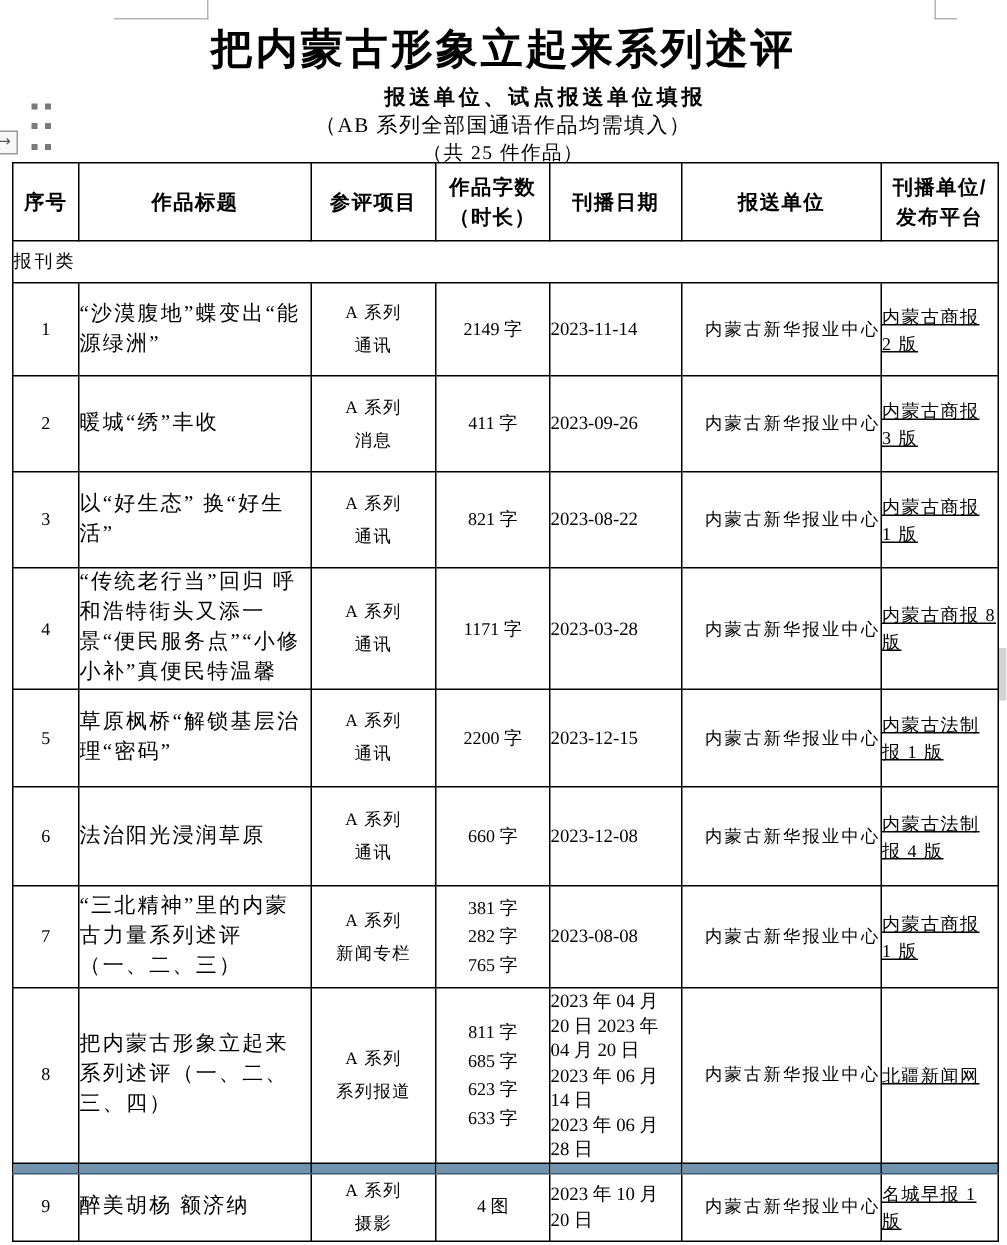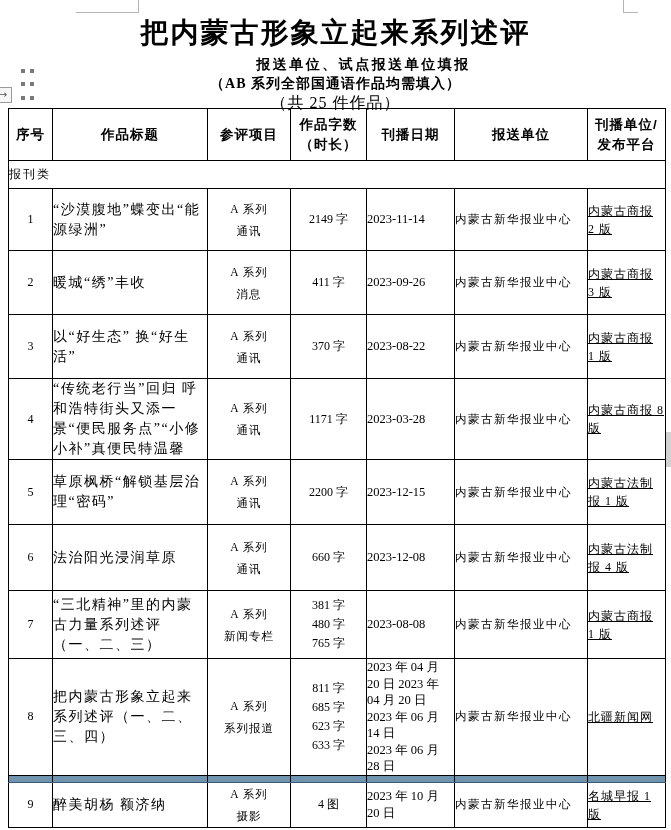--- a/index.html
+++ b/index.html
@@ -44,25 +44,25 @@
     position: absolute; top: 14px; left: 0; width: 100%;
     text-align: center; font-size: 28px; font-weight: bold; letter-spacing: 2px;
     white-space: nowrap;
   }
   .doc-sub1 {
     position: absolute; top: 56px; left: 0; width: 100%;
     text-align: center; font-size: 14px; font-weight: bold; letter-spacing: 2.5px; margin-left: 28px;
   }
   .doc-sub2 {
     position: absolute; top: 75px; left: 0; width: 100%;
-    text-align: center; font-size: 14px; font-weight: bold; letter-spacing: 1px;
+    text-align: center; font-size: 14px; font-weight: normal; letter-spacing: 1px;
   }
   .doc-sub3 {
     position: absolute; top: 93px; left: 0; width: 100%;
-    text-align: center; font-size: 16px; letter-spacing: 1px;
+    text-align: center; font-size: 13px; letter-spacing: 1px;
   }
 
   
   table.works {
     position: absolute; left: 8px; top: 108px; width: 657px;
     border-collapse: collapse; table-layout: fixed;
   }
   table.works td, table.works th {
     border: 1.5px solid #000;
     vertical-align: middle;
@@ -86,21 +86,21 @@
   .h-r7 { height: 68px; }
   .h-r8 { height: 115px; }
   .h-r9 { height: 37px; }
 
   td.c-section { text-align: left; padding-left: 6px; font-size: 12px; letter-spacing: 2px; }
   td.c-idx   { text-align: center; font-size: 12px; }
   td.c-title { text-align: left; padding: 2px 6px; font-size: 14px; letter-spacing: 1.5px; line-height: 20px; }
   td.c-proj  { text-align: center; font-size: 11.5px; letter-spacing: 1px; line-height: 22px; }
   td.c-count { text-align: center; font-size: 12px; line-height: 19px; margin-left: 36px; }
   td.c-date  { text-align: left; padding-left: 9px; padding-right: 3px; font-size: 12.5px; line-height: 16.5px; }
-  td.c-org   { text-align: left; padding-left: 6px; font-size: 11.5px; letter-spacing: 1.5px; }
+  td.c-org   { text-align: right; padding-left: 6px; font-size: 11.5px; letter-spacing: 1.5px; }
   td.c-pub   { text-align: left; padding: 2px 4px 2px 5px; font-size: 12px; letter-spacing: 1px; line-height: 18px; text-decoration: underline; }
 
   tr.band td {
     height: 7px; padding: 0;
     background: #7093ae;
     border-top: 1px solid #3d5a75;
     border-bottom: 1px solid #3d5a75;
   }
 </style>
 </head>
@@ -176,21 +176,21 @@
       <td class="c-org">内蒙古新华报业中心</td>
       <td class="c-pub">内蒙古商报
 3 版</td>
     </tr>
 
     <tr class="h-r3">
       <td class="c-idx">3</td>
       <td class="c-title">以“好生态” 换“好生活”</td>
       <td class="c-proj">A 系列
 通讯</td>
-      <td class="c-count">370 字</td>
+      <td class="c-count">821 字</td>
       <td class="c-date">2023-08-22</td>
       <td class="c-org">内蒙古新华报业中心</td>
       <td class="c-pub">内蒙古商报
 1 版</td>
     </tr>
 
     <tr class="h-r4">
       <td class="c-idx">4</td>
       <td class="c-title">“传统老行当”回归 呼和浩特街头又添一景“便民服务点”“小修小补”真便民特温馨</td>
       <td class="c-proj">A 系列
@@ -225,21 +225,21 @@
       <td class="c-pub">内蒙古法制
 报 4 版</td>
     </tr>
 
     <tr class="h-r7">
       <td class="c-idx">7</td>
       <td class="c-title">“三北精神”里的内蒙古力量系列述评（一、二、三）</td>
       <td class="c-proj">A 系列
 新闻专栏</td>
       <td class="c-count">381 字
-480 字
+282 字
 765 字</td>
       <td class="c-date">2023-08-08</td>
       <td class="c-org">内蒙古新华报业中心</td>
       <td class="c-pub">内蒙古商报
 1 版</td>
     </tr>
 
     <tr class="h-r8">
       <td class="c-idx">8</td>
       <td class="c-title">把内蒙古形象立起来系列述评（一、二、三、四）</td>

